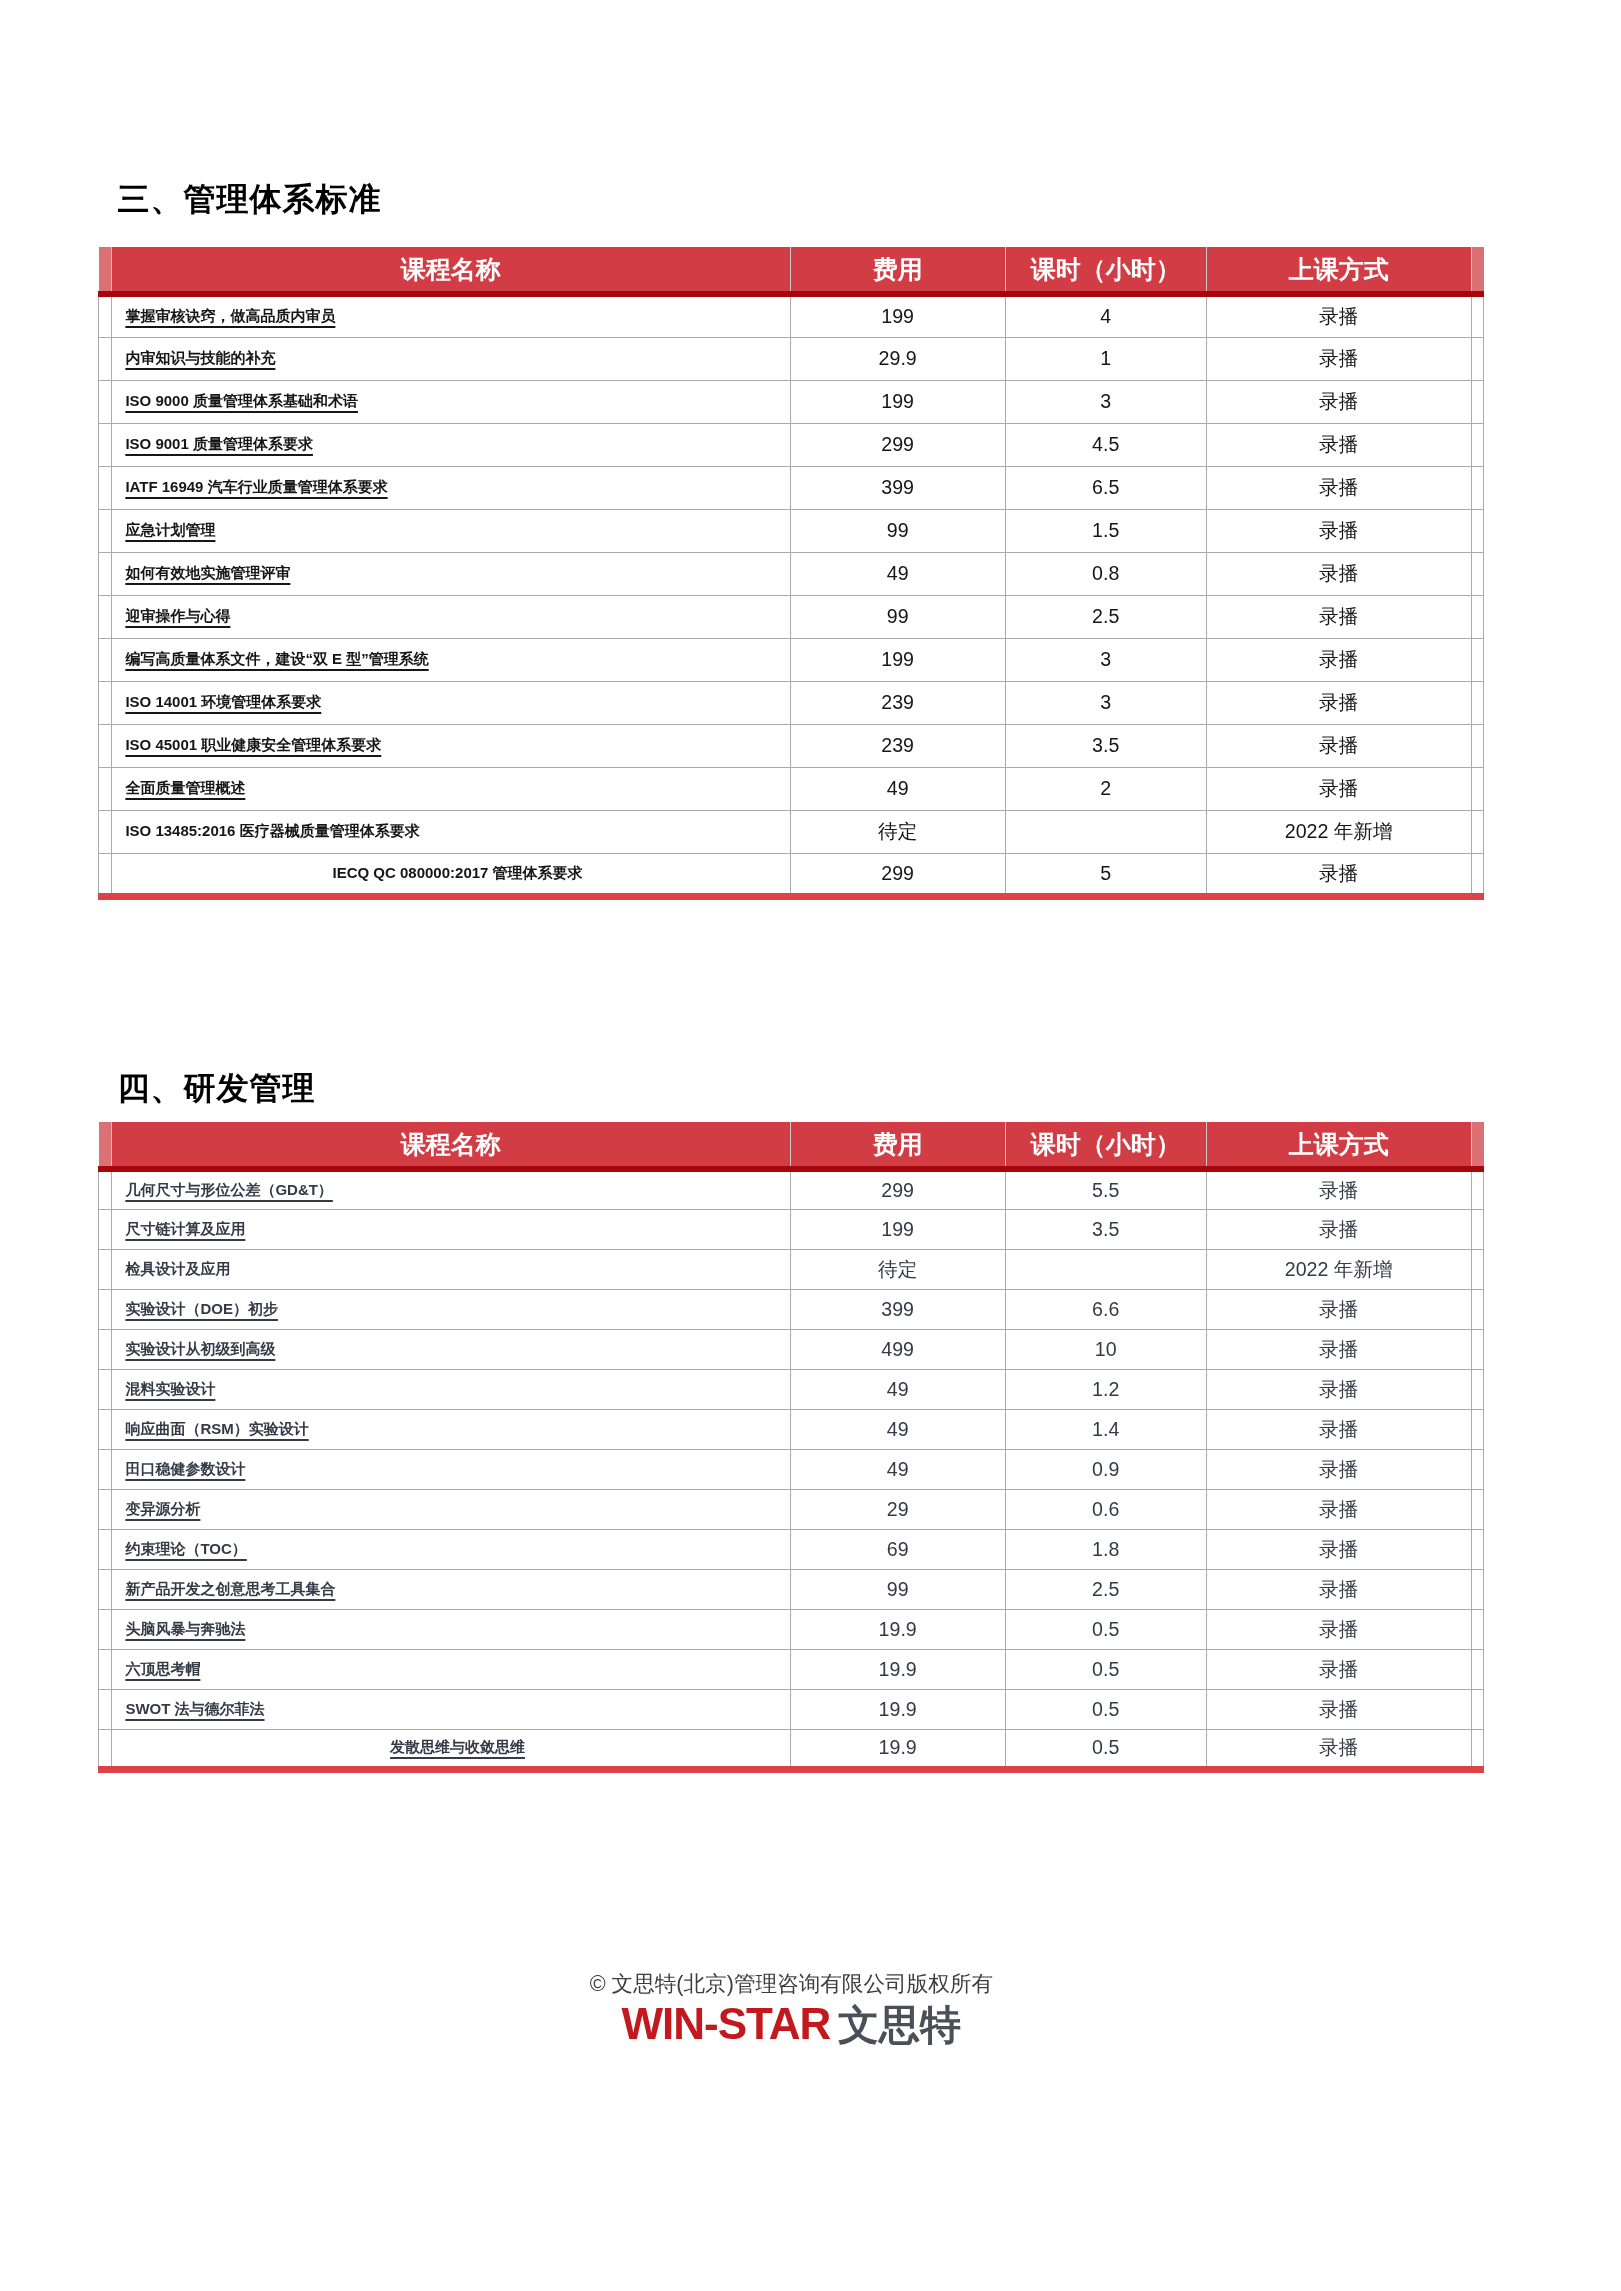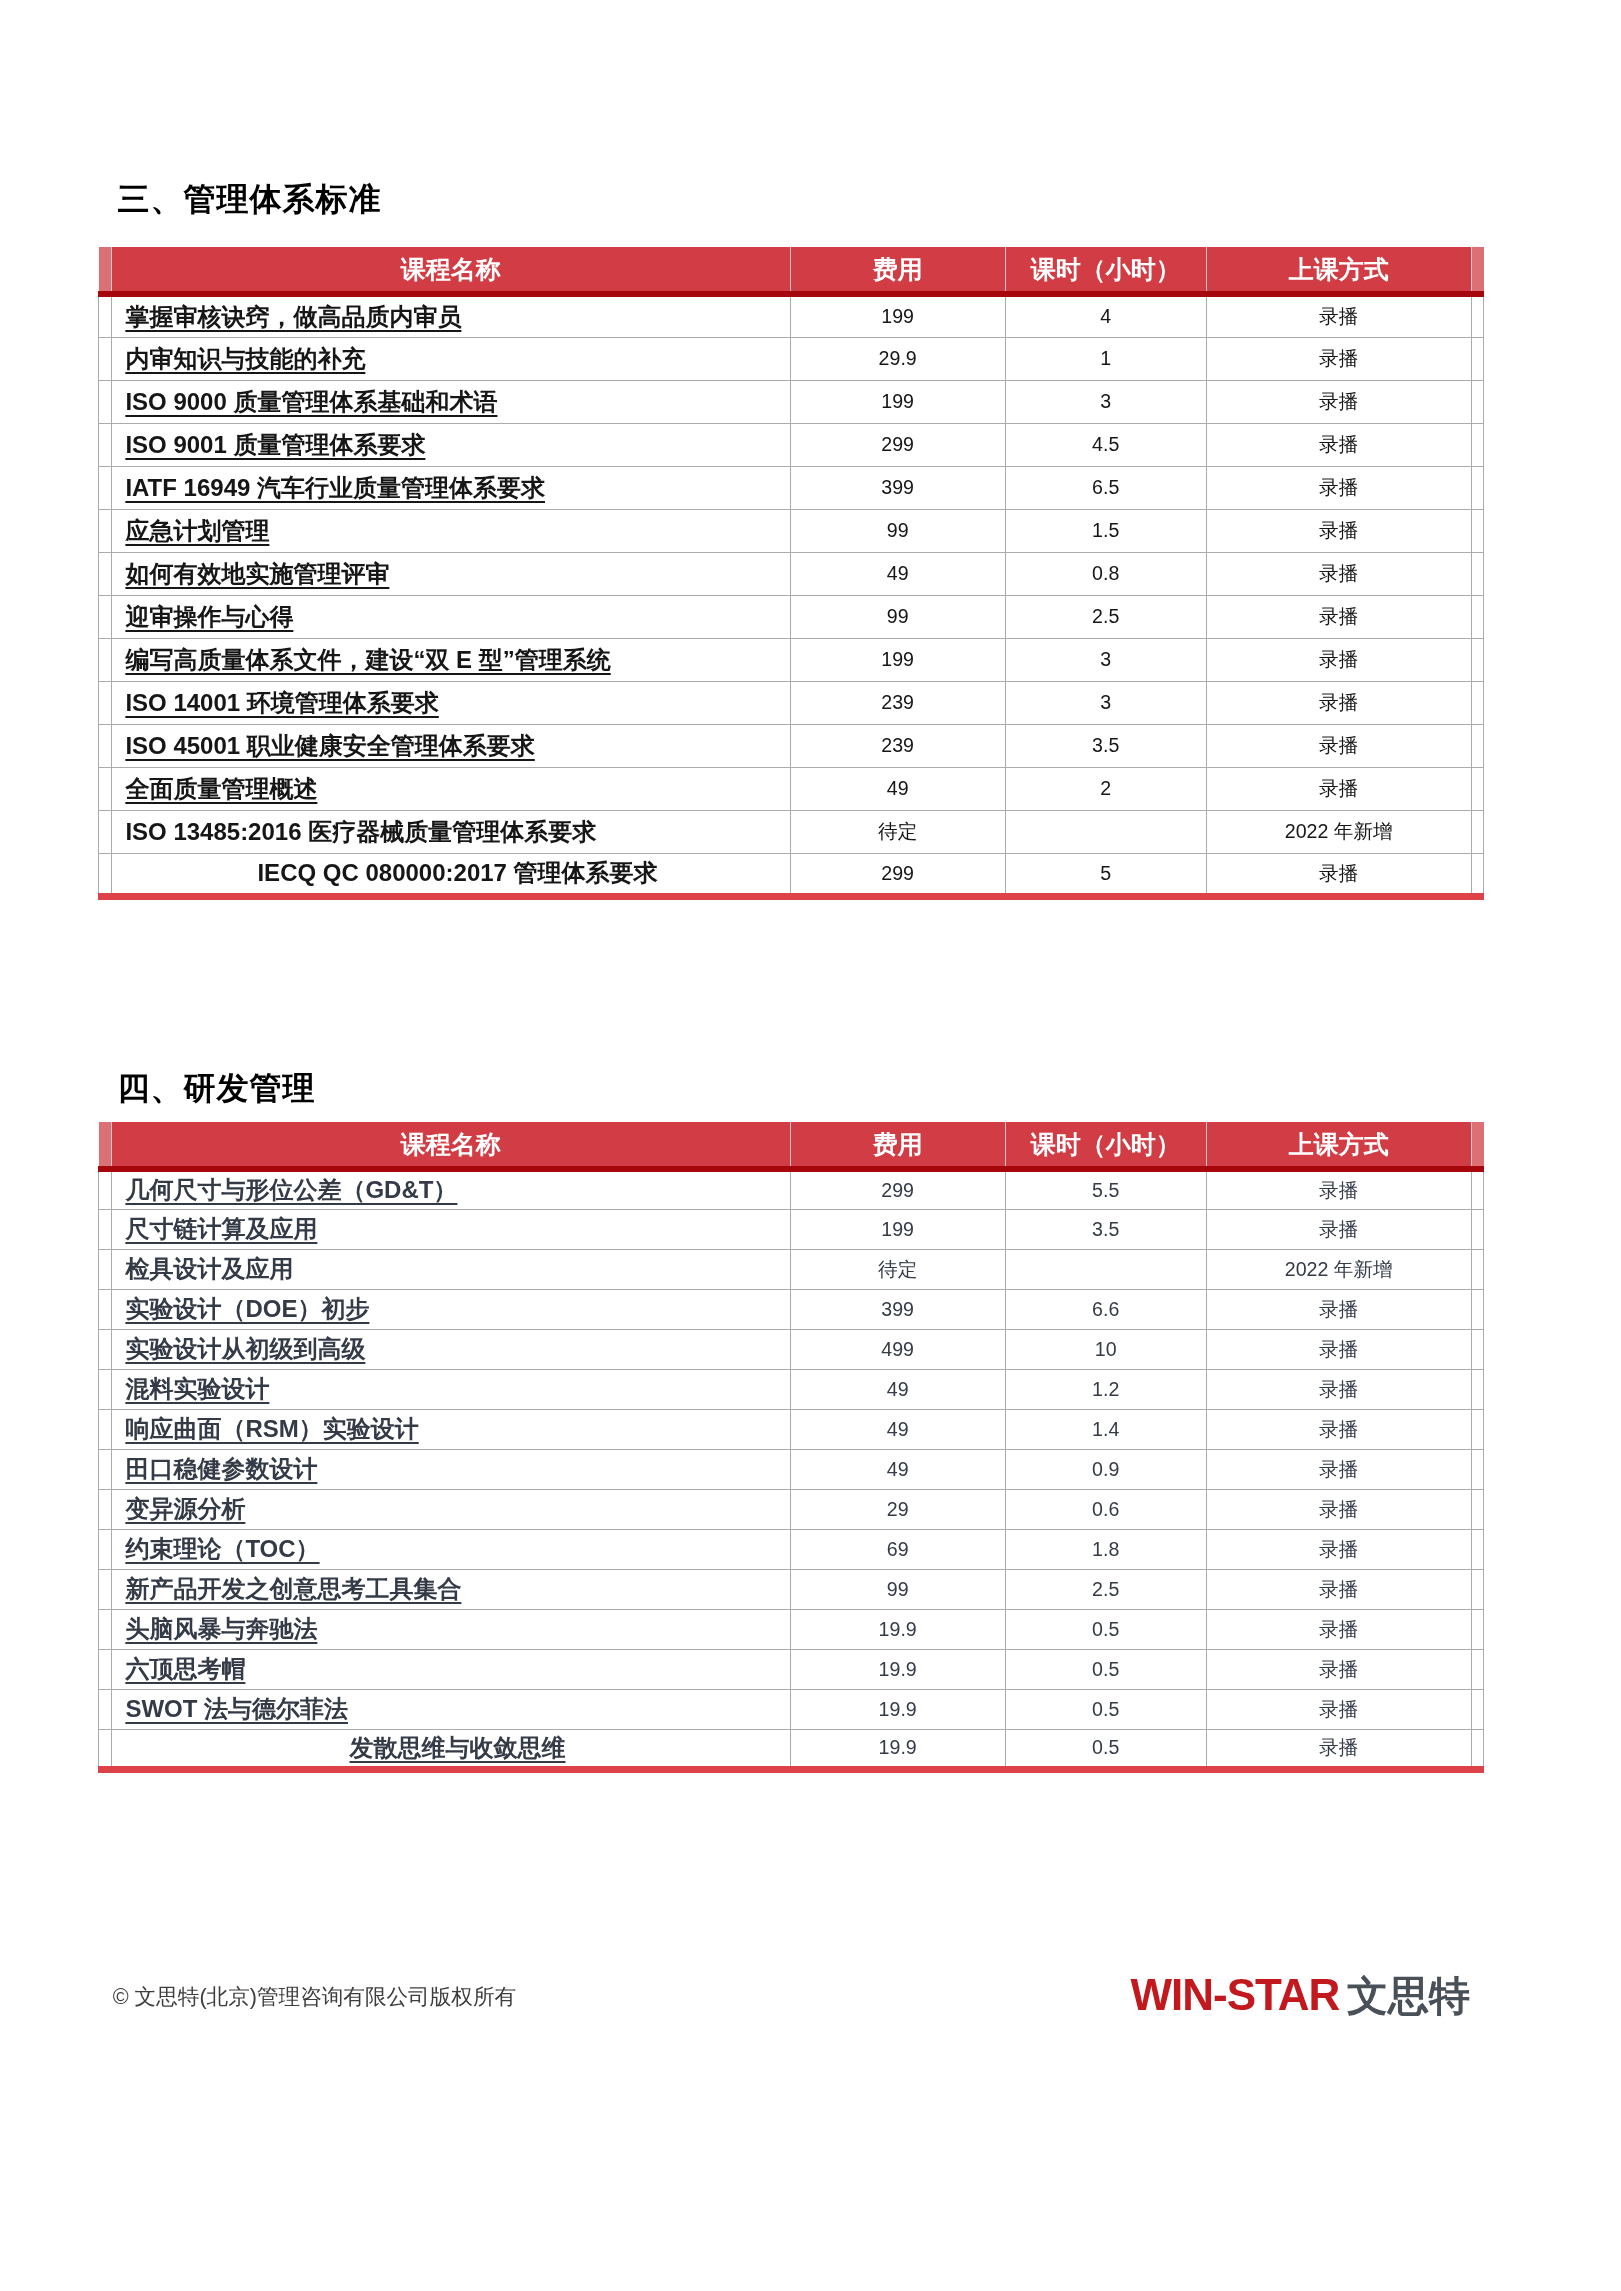--- a/index.html
+++ b/index.html
@@ -31,27 +31,27 @@
     border-right: 1px solid #C9C9CC; border-bottom: 6.9px solid #A5070C;
   }
   thead th:last-child { border-right: none; }
   thead th.edge { background: #DB7175; }
 
   tbody td {
     border: 1px solid #ABABAB; height: 43px; font-size: 19.6px;
     padding: 0; text-align: center; vertical-align: middle; background: #fff;
   }
   table.t2 tbody td { height: 40px; }
-  tbody td.name { text-align: left; padding-left: 13.7px; font-size: 24px; font-weight: 700; }
+  tbody td.name { text-align: left; padding-left: 13.7px; font-size: 15px; font-weight: 700; }
   tbody tr:last-child td { border-bottom: 7.8px solid #DC4247; text-align: center; }
   table.t1 tbody td { color: #161616; }
   table.t2 tbody td { color: #343B47; }
   .link { text-decoration: underline; text-decoration-thickness: 2px; text-underline-offset: 4.9px; }
 
-  .footer { display: flex; justify-content: space-between; align-items: center; margin-top: 196px; padding-left: 14.7px; }
+  .footer { display: flex; justify-content: space-between; align-items: center; margin-top: 196px; padding-left: 14.7px; flex-direction: column; }
   .copyright { font-size: 21.6px; color: #3D3D3D; }
   .logo { display: flex; align-items: baseline; gap: 7.8px; font-weight: 700; white-space: nowrap; justify-content: center; }
   .logo-latin { color: #C2191F; font-size: 44px; letter-spacing: -1px; }
   .logo-cn { color: #4A5058; font-size: 41px; }
 </style>
 </head>
 <body>
 
 <div class="page">
 

